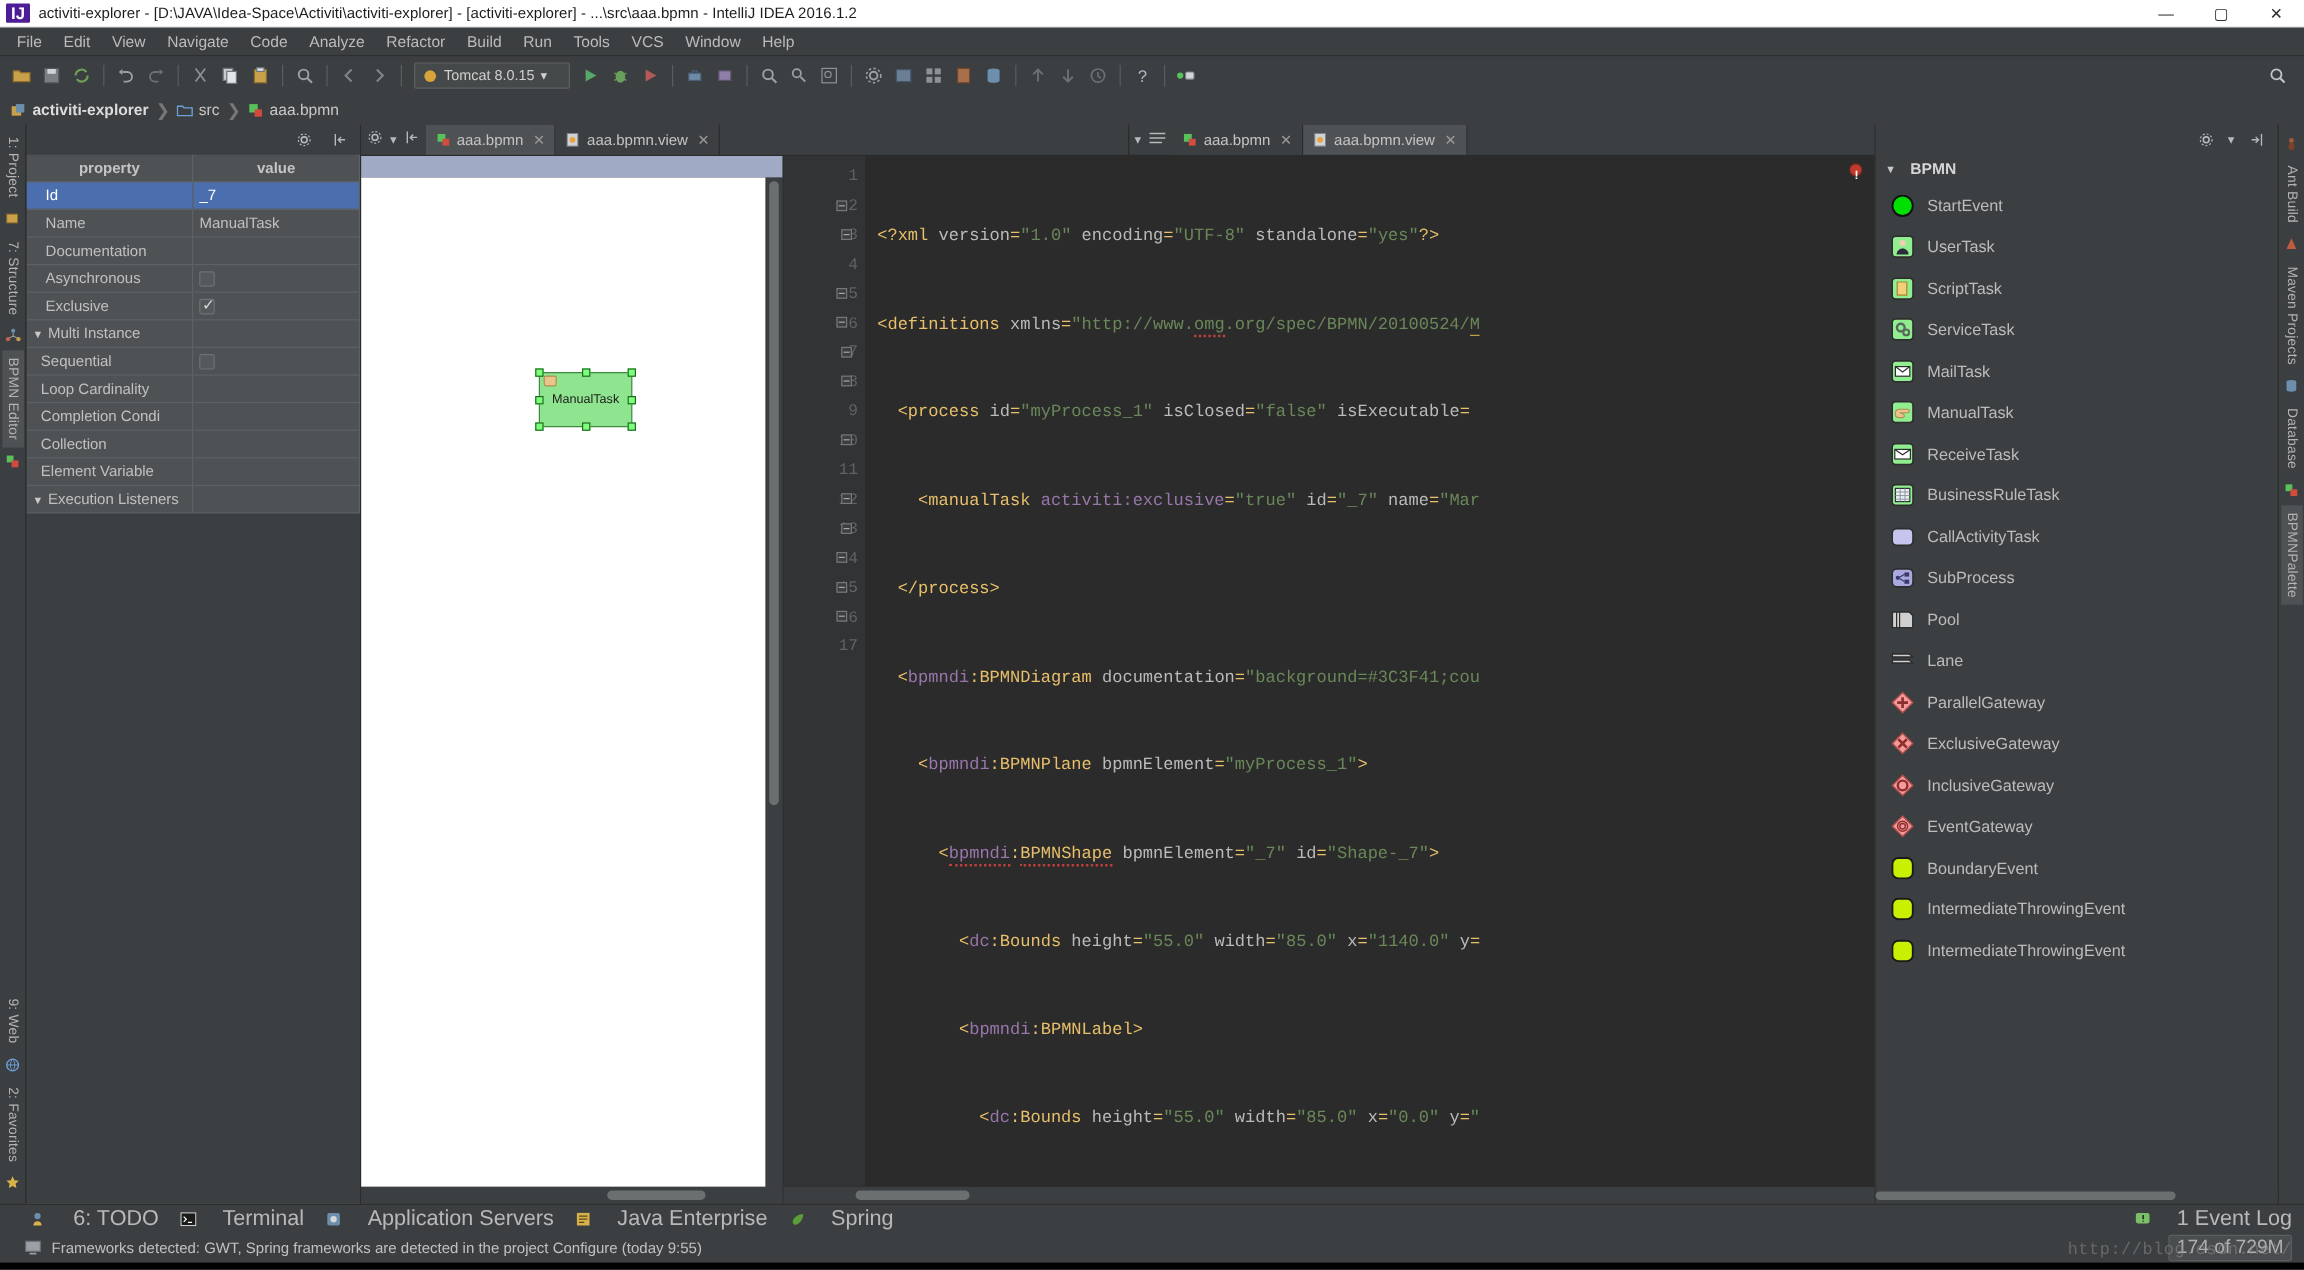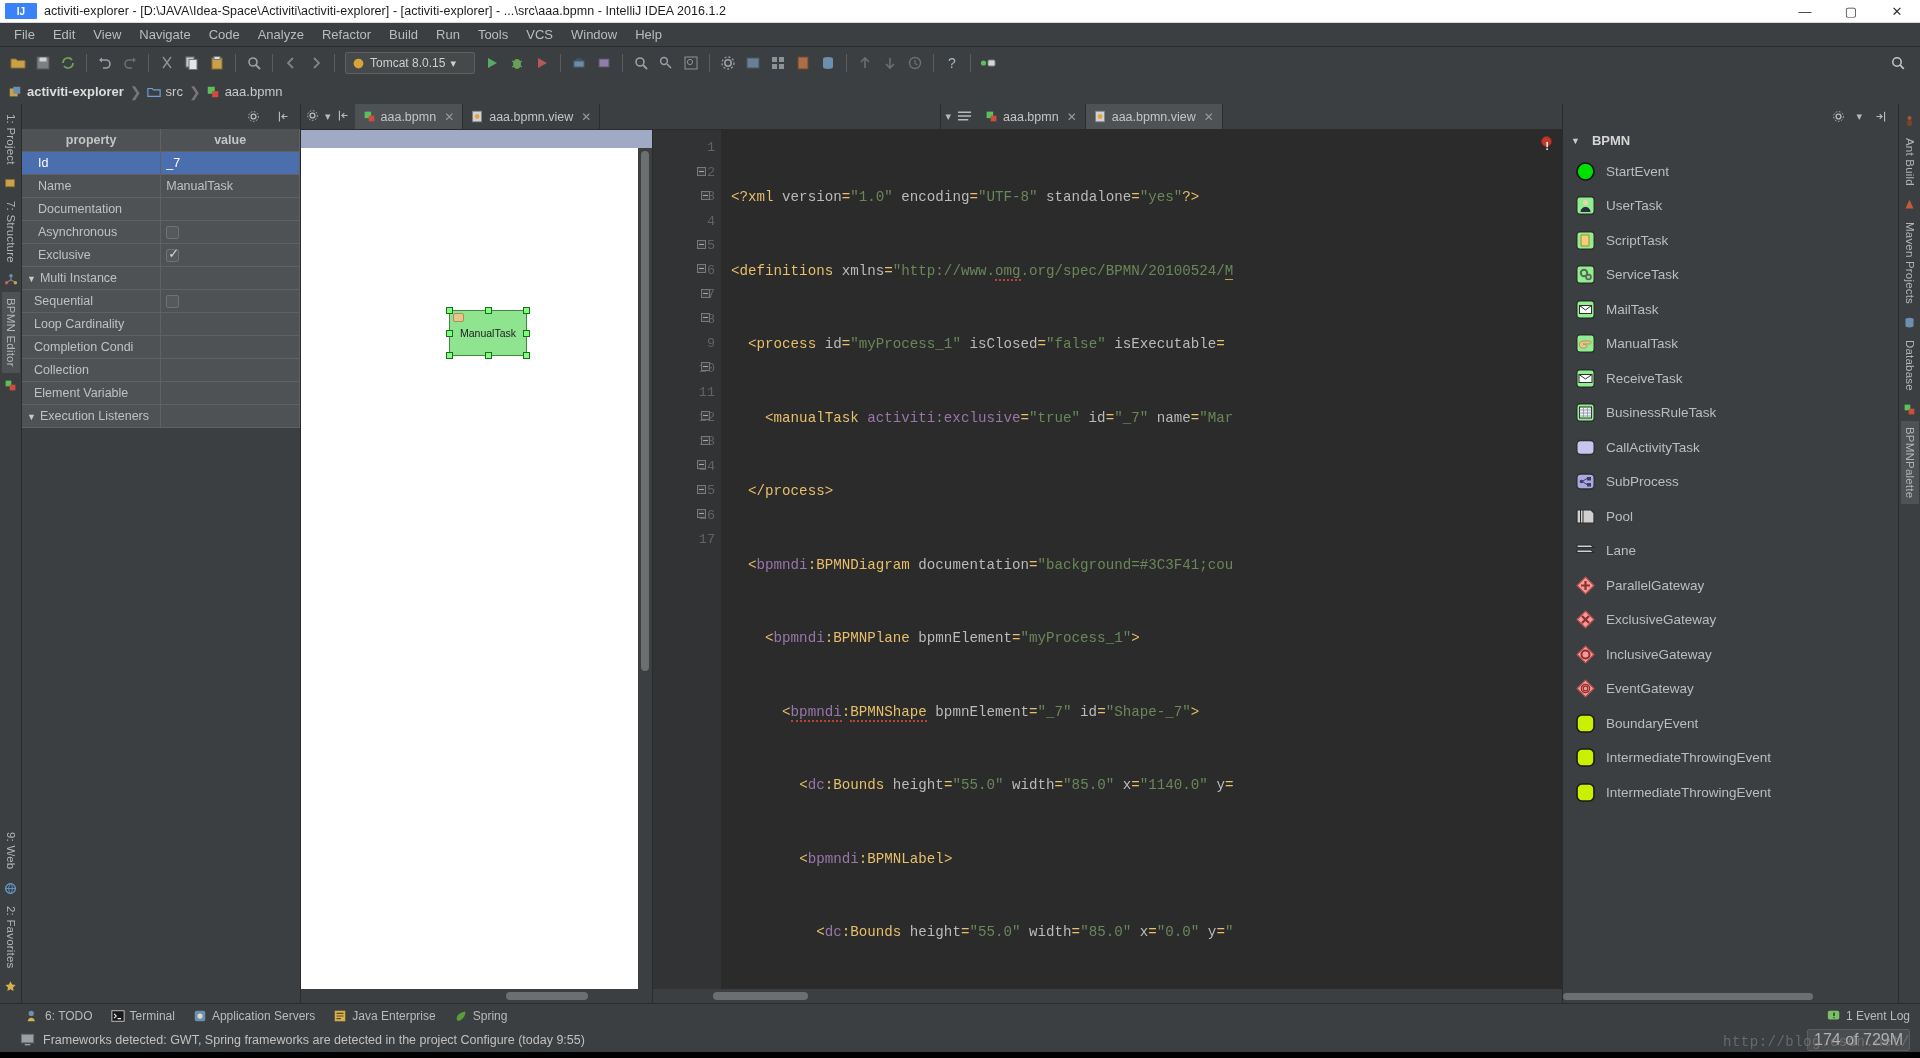--- a/index.html
+++ b/index.html
@@ -11,22 +11,22 @@
     color: #bbbbbb;
   }
   .app { position: relative; width: 1920px; height: 1058px; display: flex; flex-direction: column; }
 
   
   .titlebar {
     height: 23px; background: #ffffff; display: flex; align-items: center;
     border-bottom: 1px solid #d9d9d9; flex: 0 0 23px;
   }
   .titlebar .ij-logo {
-    width: 32px; height: 16px; margin-left: 5px; margin-right: 7px;
-    background: #3b82f6; color: #fff; font-size: 10px; font-weight: bold;
+    width: 20px; height: 16px; margin-left: 5px; margin-right: 7px;
+    background: #4c1d95; color: #fff; font-size: 14px; font-weight: bold;
     display: flex; align-items: center; justify-content: center; border-radius: 1px;
   }
   .titlebar .title-text { font-size: 12.5px; color: #1c1c1c; letter-spacing: 0.05px; }
   .titlebar .win-btns { margin-left: auto; display: flex; height: 100%; }
   .titlebar .win-btn {
     width: 46px; height: 100%; display: flex; align-items: center; justify-content: center;
     font-size: 13px; color: #333;
   }
 
   
@@ -234,21 +234,21 @@
     font-size: 13.5px; color: #bcbcbc;
   }
   .pal-ico { width: 19px; height: 19px; flex: 0 0 19px; position: relative; }
   .pal-hscroll { height: 13px; background: #3c3f41; position: relative; flex: 0 0 13px; }
 
   
   .bottombar {
     height: 24px; background: #3c3f41; display: flex; align-items: center;
     gap: 18px; padding-left: 26px; flex: 0 0 24px; border-top: 1px solid #2b2b2b;
   }
-  .bw-item { display: flex; align-items: center; gap: 5px; font-size: 12px; color: #b9b9b9; }
+  .bw-item { display: flex; align-items: center; gap: 21px; font-size: 18px; color: #b9b9b9; }
   .bottombar .spacer { flex: 1; }
 
   
   .statusbar {
     height: 25px; background: #3c3f41; display: flex; align-items: center;
     padding-left: 20px; flex: 0 0 25px; gap: 8px; position: relative;
   }
   .statusbar .msg { font-size: 12.5px; color: #c0c0c0; }
   .statusbar .right { margin-left: auto; display: flex; align-items: center; gap: 10px; padding-right: 10px; }
   .watermark {

